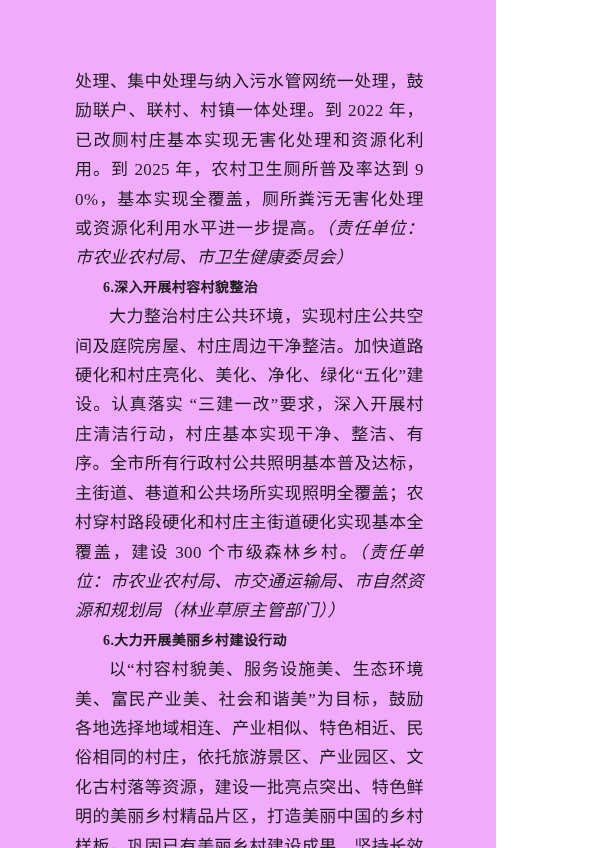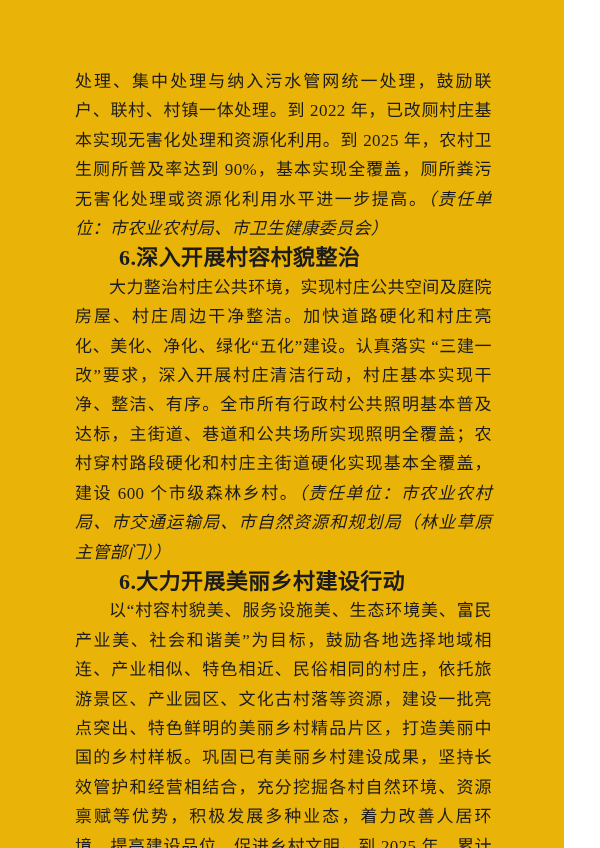--- a/index.html
+++ b/index.html
@@ -7,60 +7,60 @@
     background: #ffffff;
   }
   body {
     width: 600px;
     height: 848px;
     overflow: hidden;
     font-family: "Liberation Serif", "DejaVu Serif", serif;
   }
   .page {
     position: relative;
-    width: 564px;
+    width: 496px;
     height: 848px;
-    background: #eab308;
+    background: #f0abfc;
     padding: 67px 72px 40px 75px;
     color: #1c1c1c;
   }
   .doc-text {
     font-size: 17px;
     line-height: 29.4px;
     text-align: justify;
     text-justify: inter-ideograph;
     letter-spacing: 0.4px;
     word-break: break-all;
   }
   .para {
     text-indent: 2em;
   }
   .para.no-indent {
     text-indent: 0;
   }
   .heading {
     font-weight: bold;
     text-indent: 2em;
-    font-size: 22px;
+    font-size: 14px;
   }
   
   .resp-note {
     font-style: italic;
   }
 </style>
 </head>
 <body>
 
 <div class="page">
   <div class="doc-text">
 
     <p class="para no-indent"><span>处理、集中处理与纳入污水管网统一处理，鼓励联户、联村、村镇一体处理。到 2022 年，已改厕村庄基本实现无害化处理和资源化利用。到 2025 年，农村卫生厕所普及率达到 90%，基本实现全覆盖，厕所粪污无害化处理或资源化利用水平进一步提高。</span><span class="resp-note">（责任单位：市农业农村局、市卫生健康委员会）</span></p>
 
     <p class="heading">6.深入开展村容村貌整治</p>
 
-    <p class="para"><span>大力整治村庄公共环境，实现村庄公共空间及庭院房屋、村庄周边干净整洁。加快道路硬化和村庄亮化、美化、净化、绿化“五化”建设。认真落实 “三建一改”要求，深入开展村庄清洁行动，村庄基本实现干净、整洁、有序。全市所有行政村公共照明基本普及达标，主街道、巷道和公共场所实现照明全覆盖；农村穿村路段硬化和村庄主街道硬化实现基本全覆盖，建设 600 个市级森林乡村。</span><span class="resp-note">（责任单位：市农业农村局、市交通运输局、市自然资源和规划局（林业草原主管部门））</span></p>
+    <p class="para"><span>大力整治村庄公共环境，实现村庄公共空间及庭院房屋、村庄周边干净整洁。加快道路硬化和村庄亮化、美化、净化、绿化“五化”建设。认真落实 “三建一改”要求，深入开展村庄清洁行动，村庄基本实现干净、整洁、有序。全市所有行政村公共照明基本普及达标，主街道、巷道和公共场所实现照明全覆盖；农村穿村路段硬化和村庄主街道硬化实现基本全覆盖，建设 300 个市级森林乡村。</span><span class="resp-note">（责任单位：市农业农村局、市交通运输局、市自然资源和规划局（林业草原主管部门））</span></p>
 
     <p class="heading">6.大力开展美丽乡村建设行动</p>
 
     <p class="para"><span>以“村容村貌美、服务设施美、生态环境美、富民产业美、社会和谐美”为目标，鼓励各地选择地域相连、产业相似、特色相近、民俗相同的村庄，依托旅游景区、产业园区、文化古村落等资源，建设一批亮点突出、特色鲜明的美丽乡村精品片区，打造美丽中国的乡村样板。巩固已有美丽乡村建设成果，坚持长效管护和经营相结合，充分挖掘各村自然环境、资源禀赋等优势，积极发展多种业态，着力改善人居环境，提高建设品位，促进乡村文明。到 2025 年，累计建设 2520 个以上美丽乡村，占全市村庄比例超过 25%。</span><span class="resp-note">（责任单位：市农业农村局）</span></p>
 
   </div>
 </div>
 
 </body></html>

